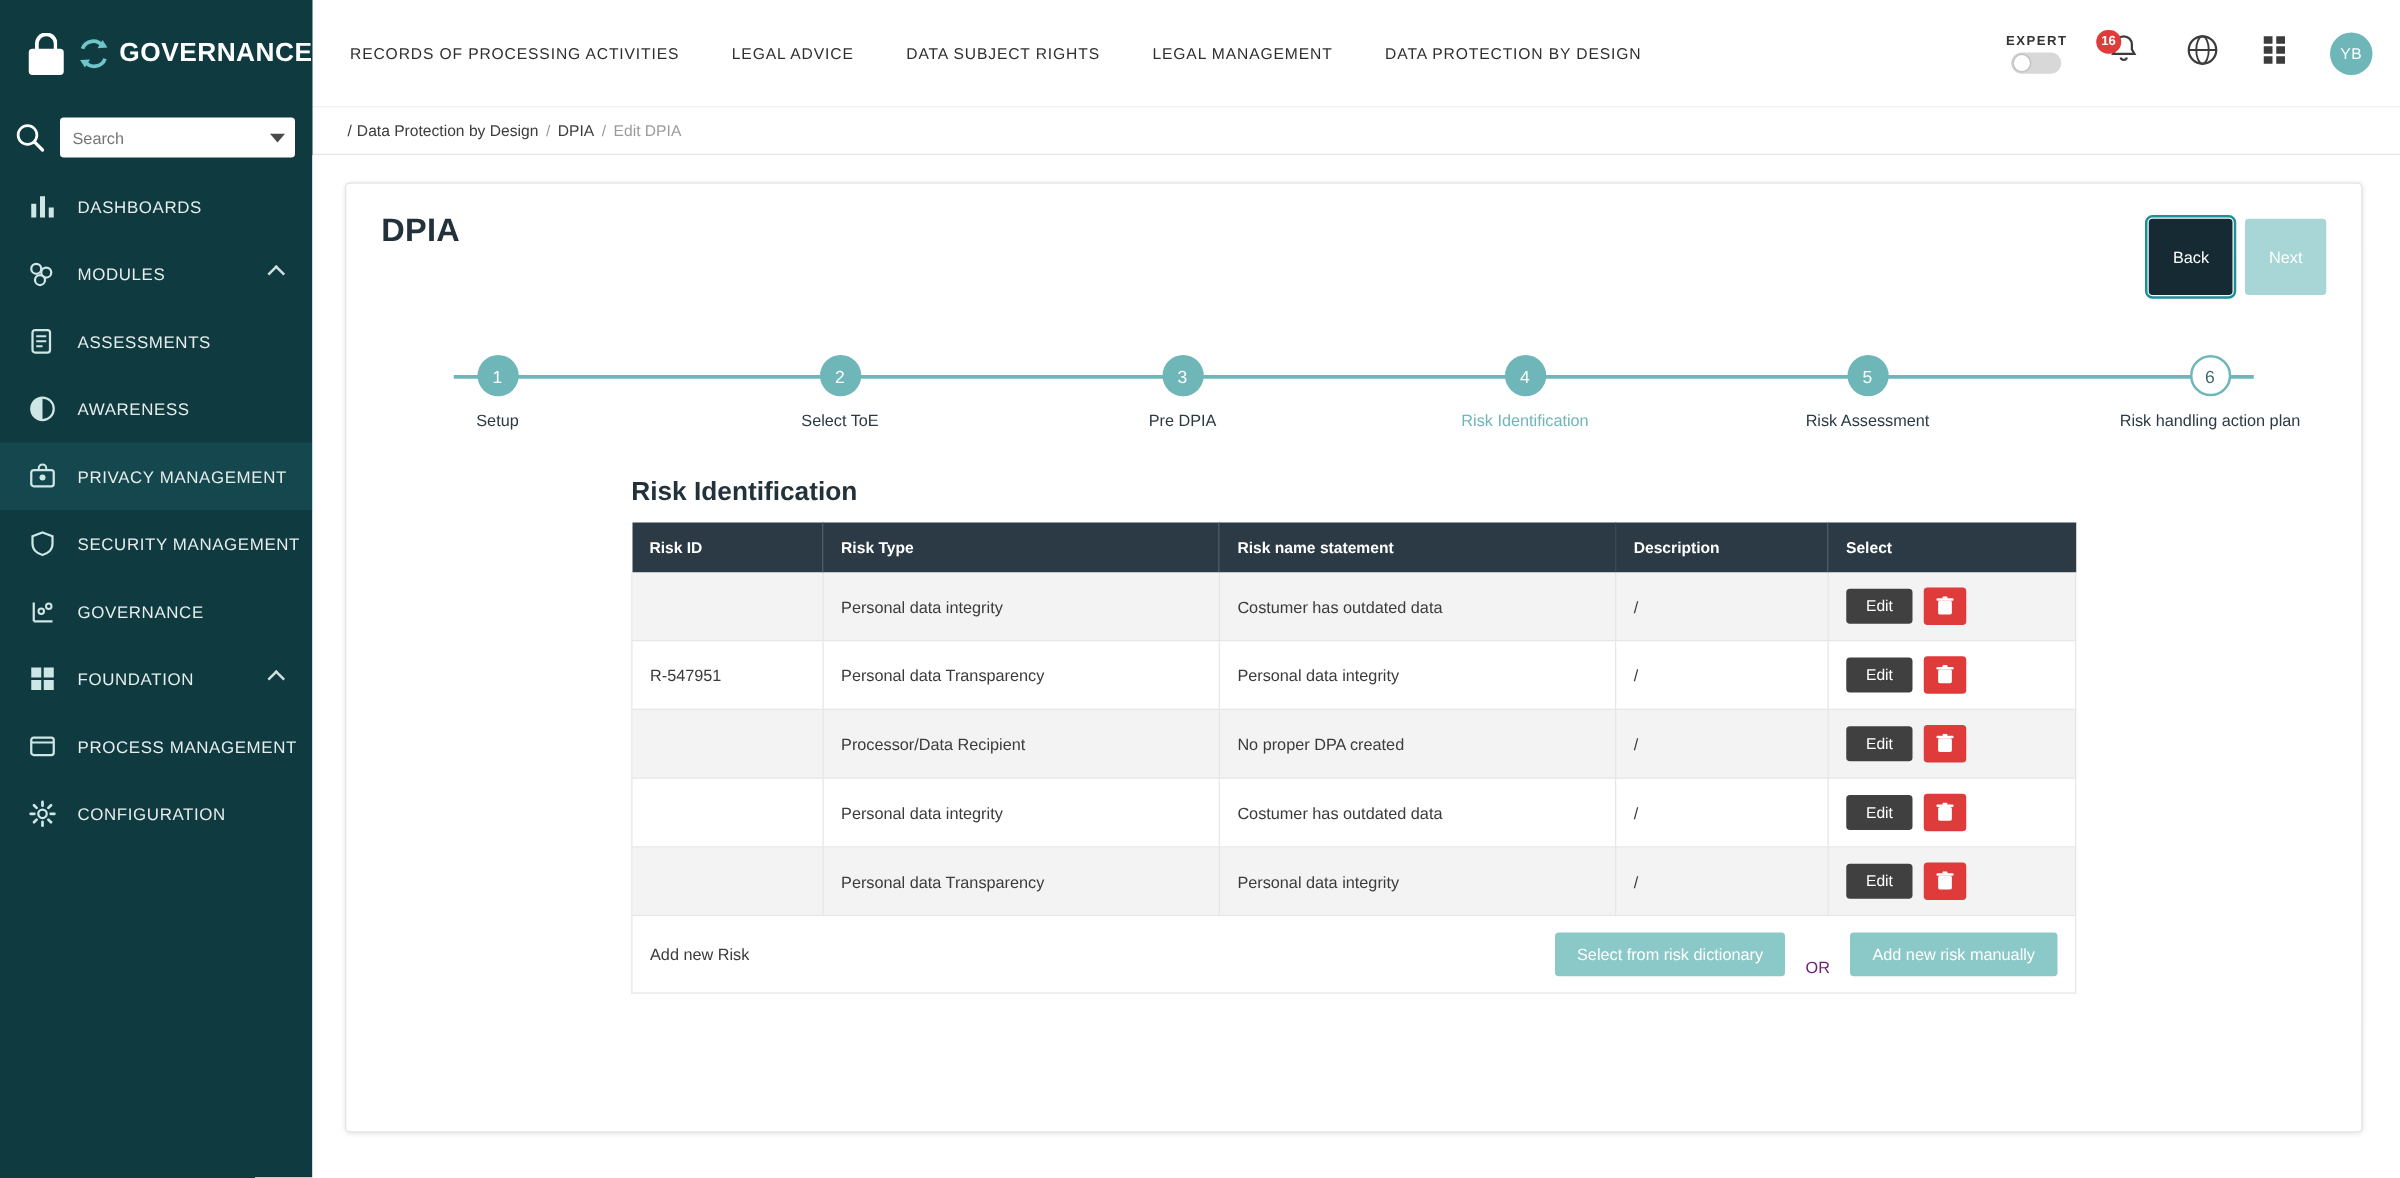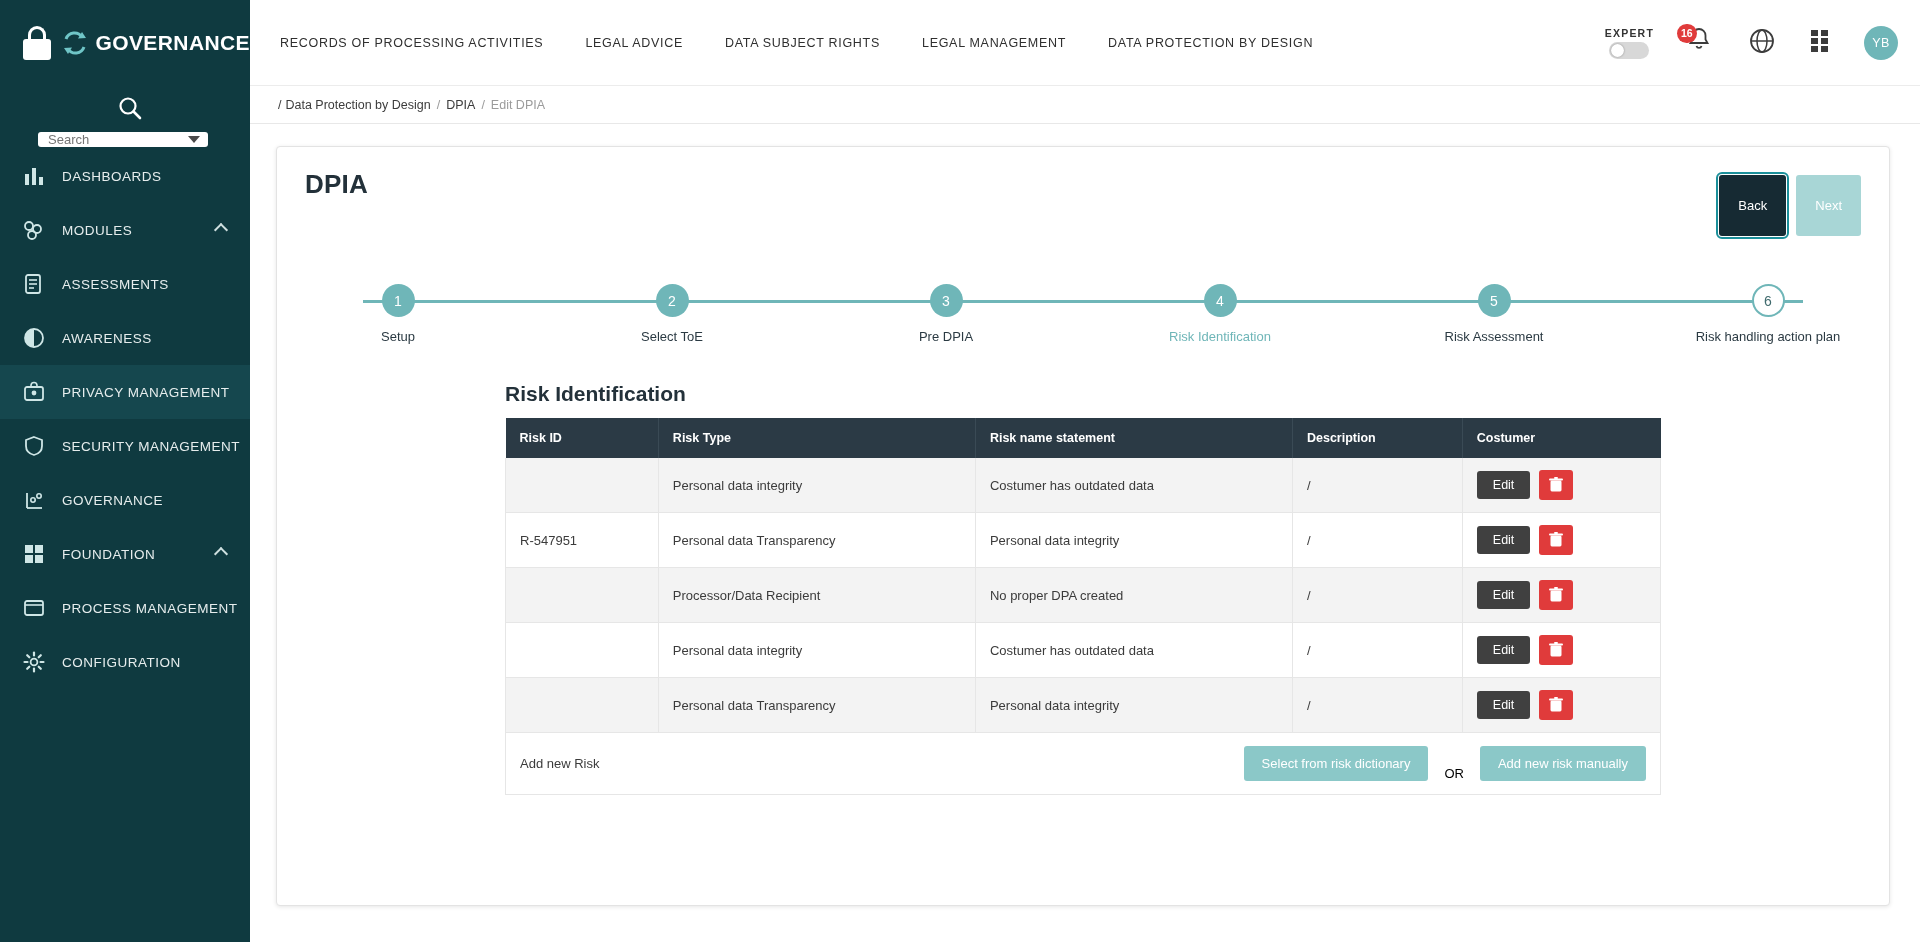--- a/index.html
+++ b/index.html
@@ -34,23 +34,22 @@
   }
   .brand { display: flex; flex-direction: column; }
   .brand-row { display: flex; align-items: center; gap: 7px; }
   .brand-arrows { width: 26px; height: 26px; position: relative; }
   .brand-arrows svg { display: block; }
   .brand-name {
     font-size: 21px; font-weight: bold; letter-spacing: 0.4px; color: #ffffff;
   }
 
   .search-wrap {
-    margin: 8px 0 2px 0; display: flex; align-items: center; gap: 10px;
+    margin: 8px 0 12px 0; display: flex; align-items: center; gap: 10px;
     padding-left: 10px;
-    flex-direction: column;
   }
   .search-icon-circle { width: 28px; height: 28px; position: relative; flex: none; }
   .search-box {
     flex: 1; height: 32px; background: #ffffff; border-radius: 3px;
     display: flex; align-items: center; justify-content: space-between;
     padding: 0 8px 0 10px; margin-right: 14px;
   }
   .search-box input {
     border: none; outline: none; font-size: 13px; color: #6d6d6d;
     width: 140px; background: transparent; font-family: "Liberation Sans", sans-serif;
@@ -210,21 +209,21 @@
     display: flex; align-items: center; border: 1px solid #e6e6e6; border-top: none;
     background: #ffffff; padding: 13px 14px; gap: 16px;
   }
   .addrow .lbl { font-size: 13px; color: #3b3b3b; }
   .addrow .right { margin-left: auto; display: flex; align-items: flex-end; gap: 16px; }
   .btn-dict, .btn-manual {
     background: #8bc8c8; color: #ffffff; border: none; border-radius: 3px;
     padding: 10px 18px; font-size: 13px; cursor: pointer;
     font-family: "Liberation Sans", sans-serif;
   }
-  .or { font-size: 13px; color: #000000; }
+  .or { font-size: 13px; color: #701a75; }
 </style>
 </head>
 <body>
 
 <div class="app">
 
   <aside class="sidebar">
     <div class="sidebar-top">
       <div class="lock-icon">
         <div class="shackle"></div>
@@ -484,21 +483,21 @@
         <div class="section-title">Risk Identification</div>
 
         <div class="table-wrap">
           <table>
             <thead>
               <tr>
                 <th class="col-id">Risk ID</th>
                 <th class="col-type">Risk Type</th>
                 <th class="col-stmt">Risk name statement</th>
                 <th class="col-desc">Description</th>
-                <th class="col-act">Costumer</th>
+                <th class="col-act">Select</th>
               </tr>
             </thead>
             <tbody>
               <tr>
                 <td></td>
                 <td>Personal data integrity</td>
                 <td>Costumer has outdated data</td>
                 <td>/</td>
                 <td>
                   <div class="act-cell">

